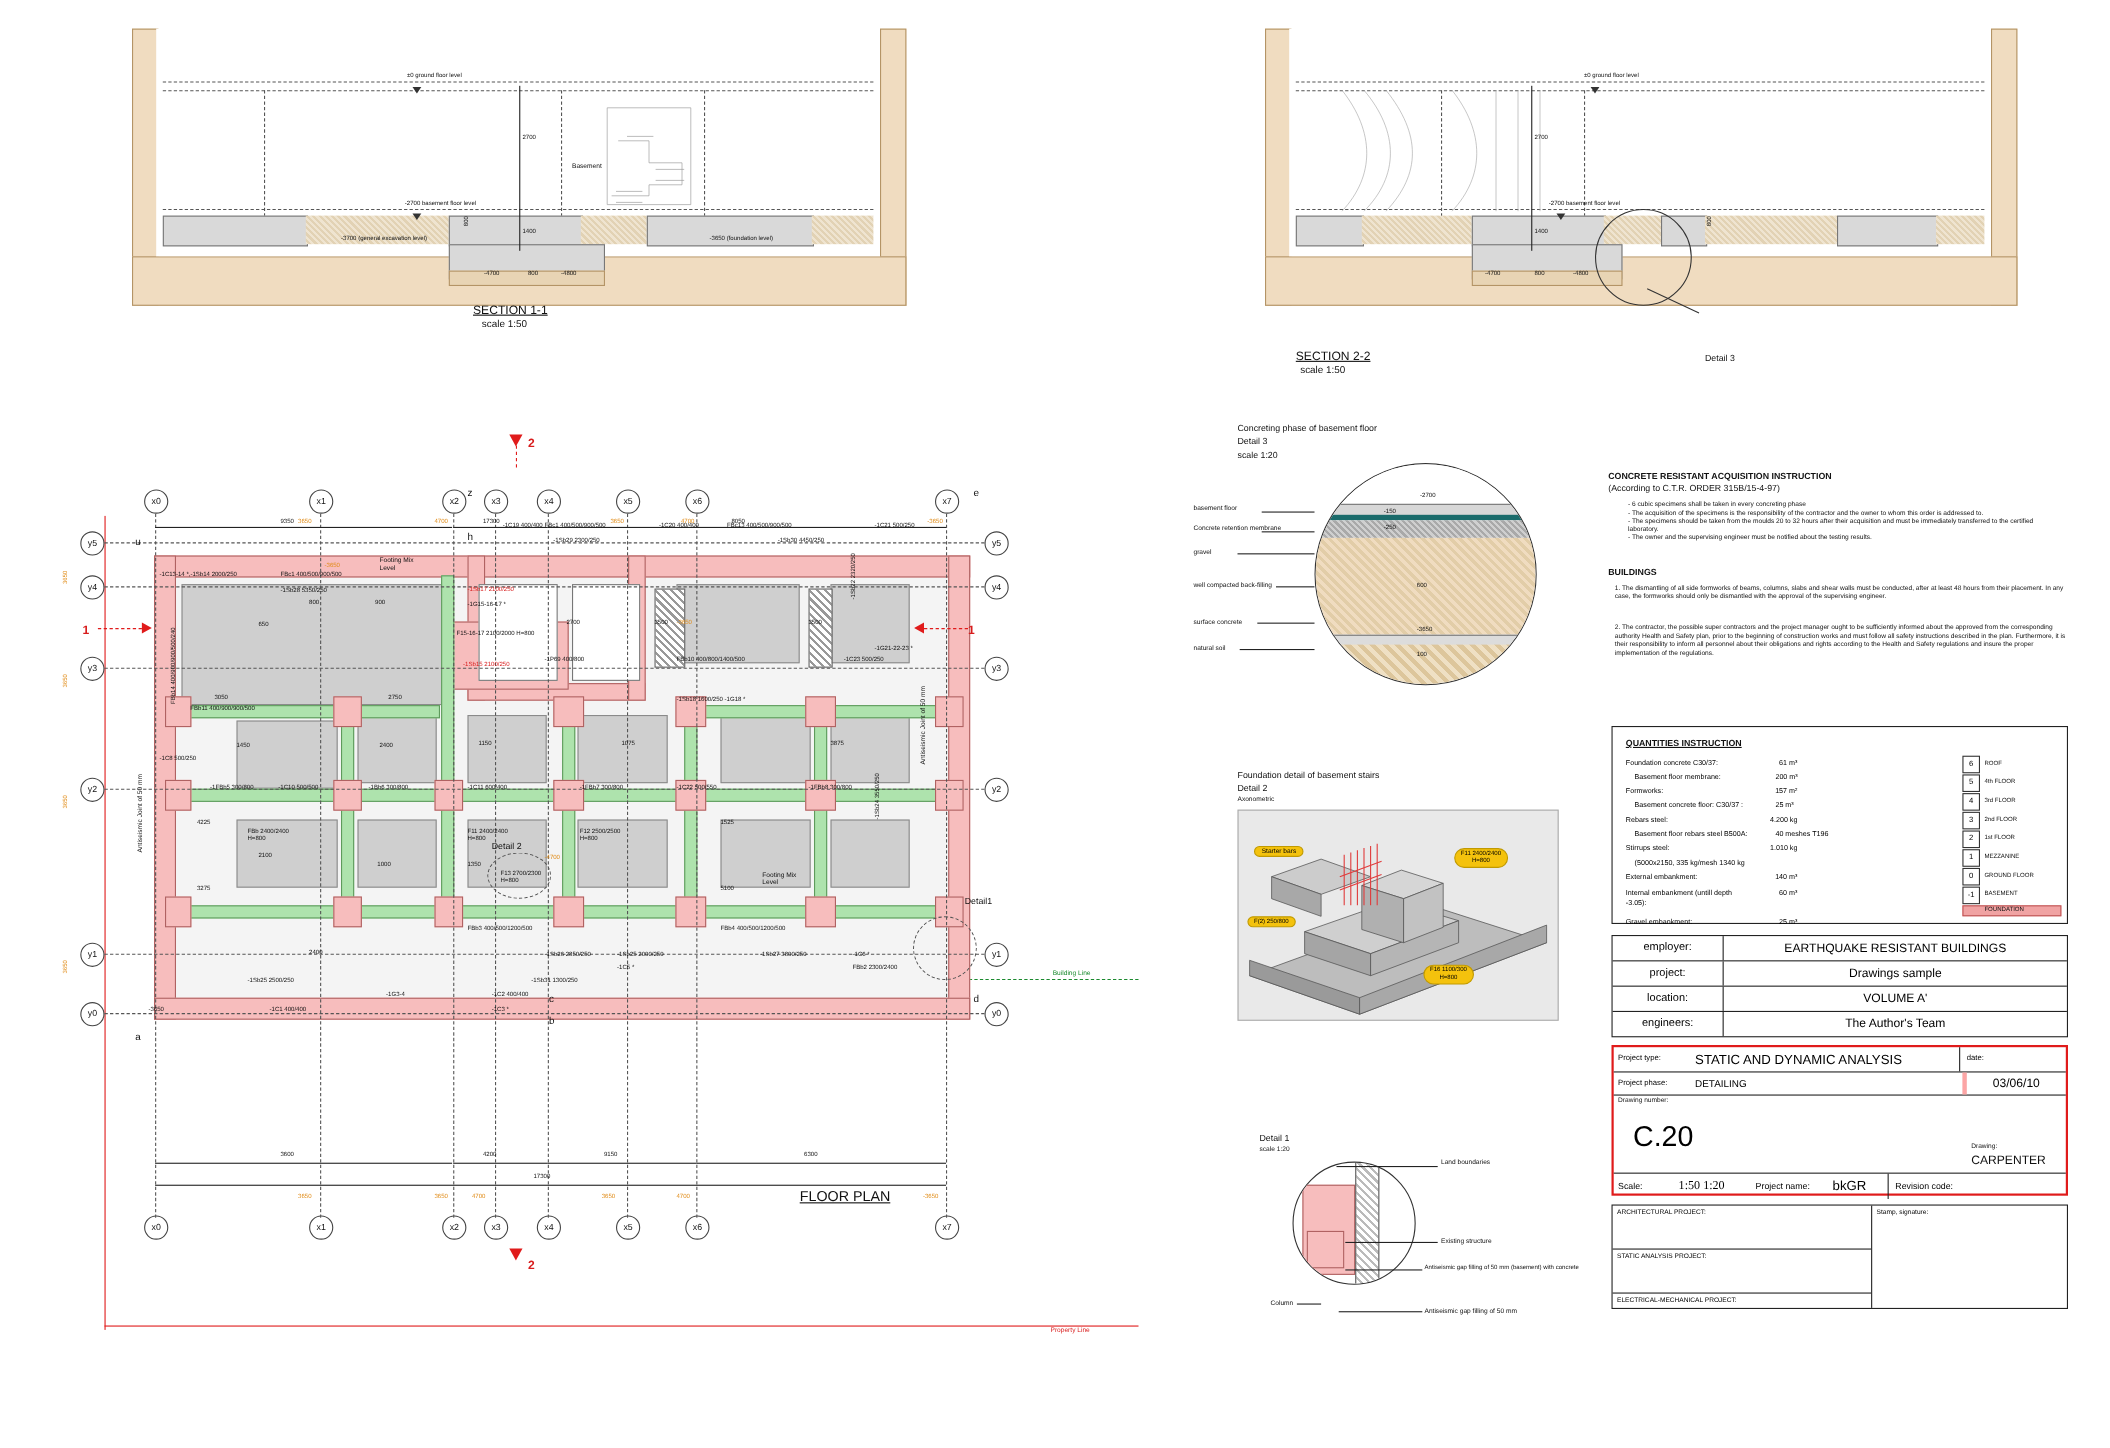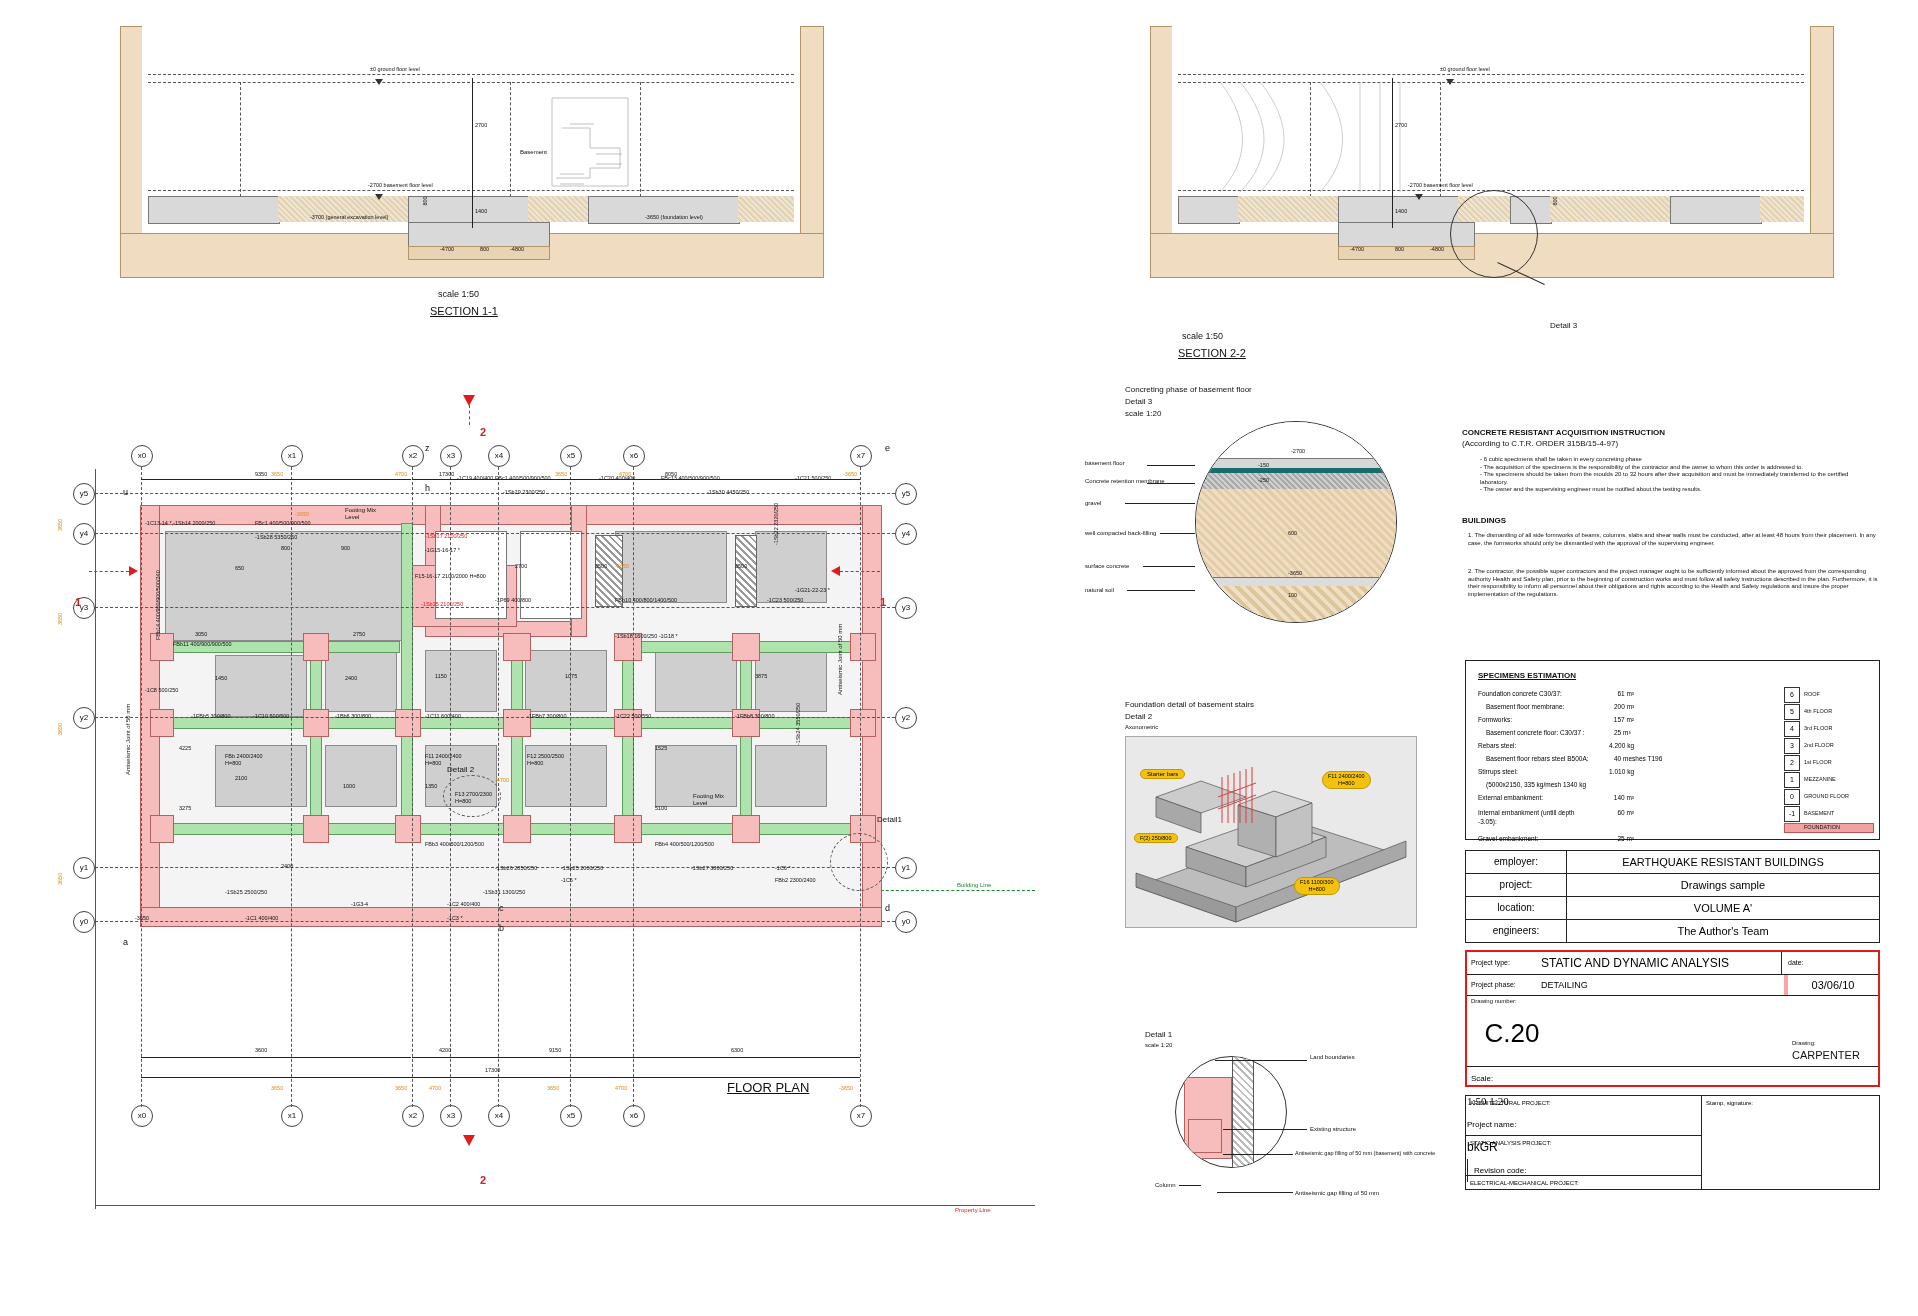--- a/index.html
+++ b/index.html
@@ -5,21 +5,21 @@
   html,body{margin:0;padding:0;background:#fff;}
   body{width:1918px;height:1316px;position:relative;font-family:"Liberation Sans",sans-serif;color:#000;overflow:hidden;}
   .sheet{position:absolute;left:0;top:0;width:1918px;height:1316px;background:#ffffff;}
 
   
   .abs{position:absolute;}
   .txt5{position:absolute;font-size:5.5px;line-height:6px;white-space:nowrap;color:#111;}
   .txt6{position:absolute;font-size:6px;line-height:7px;white-space:nowrap;color:#111;}
   .txt8{position:absolute;font-size:8px;line-height:9px;white-space:nowrap;color:#111;}
   .txt9{position:absolute;font-size:9px;line-height:10px;white-space:nowrap;color:#111;}
-  .txt11{position:absolute;font-size:11px;line-height:12px;white-space:nowrap;color:#111;margin-top:29px;}
+  .txt11{position:absolute;font-size:11px;line-height:12px;white-space:nowrap;color:#111;}
   .txt13{position:absolute;font-size:13px;line-height:14px;white-space:nowrap;color:#111;}
   .ul{text-decoration:underline;}
   .bold{font-weight:bold;}
   .hline{position:absolute;height:0;border-top:1px solid #222;}
   .vline{position:absolute;width:0;border-left:1px solid #222;}
   .dash{border-top:1px dashed #555;}
   .dashv{border-left:1px dashed #555;}
   .red{color:#d81c1c;}
   .orange{color:#e08a14;}
   .green{color:#1a8a2e;}
@@ -246,21 +246,21 @@
     <div class="txt6" style="left:150px;top:160px;">Antiseismic gap filling of 50 mm</div>
     <div class="txt6" style="left:10px;top:152px;">Column</div>
     <div class="abs hline" style="left:70px;top:30px;width:92px;"></div>
     <div class="abs hline" style="left:78px;top:99px;width:84px;"></div>
     <div class="abs hline" style="left:78px;top:124px;width:70px;"></div>
     <div class="abs hline" style="left:72px;top:162px;width:76px;"></div>
     <div class="abs hline" style="left:34px;top:155px;width:22px;"></div>
   </div>
 
   <div class="abs" style="left:1465px;top:660px;width:415px;height:180px;border:1px solid #222;box-sizing:border-box;">
-    <div class="txt8 ul bold" style="left:12px;top:10px;">SPECIMENS ESTIMATION</div>
+    <div class="txt8 ul bold" style="left:12px;top:10px;">QUANTITIES INSTRUCTION</div>
     <div class="abs" style="left:12px;top:26px;width:290px;font-size:6.5px;line-height:13px;">
       <div><span style="display:inline-block;width:112px;">Foundation concrete C30/37:</span><span style="display:inline-block;width:44px;text-align:right;">61 m³</span><span style="display:inline-block;padding-left:8px;width:128px;">Basement floor membrane:</span><span>200 m³</span></div>
       <div><span style="display:inline-block;width:112px;">Formworks:</span><span style="display:inline-block;width:44px;text-align:right;">157 m²</span><span style="display:inline-block;padding-left:8px;width:128px;">Basement concrete floor: C30/37 :</span><span>25 m³</span></div>
       <div><span style="display:inline-block;width:112px;">Rebars steel:</span><span style="display:inline-block;width:44px;text-align:right;">4.200 kg</span><span style="display:inline-block;padding-left:8px;width:128px;">Basement floor rebars steel B500A:</span><span>40 meshes T196</span></div>
       <div><span style="display:inline-block;width:112px;">Stirrups steel:</span><span style="display:inline-block;width:44px;text-align:right;">1.010 kg</span><span style="display:inline-block;padding-left:8px;width:150px;">(5000x2150, 335 kg/mesh 1340 kg</span></div>
       <div><span style="display:inline-block;width:112px;">External embankment:</span><span style="display:inline-block;width:44px;text-align:right;">140 m³</span></div>
       <div style="line-height:9px;margin-top:4px;"><span style="display:inline-block;width:112px;white-space:normal;vertical-align:top;">Internal embankment (untill depth -3.05):</span><span style="display:inline-block;width:44px;text-align:right;vertical-align:top;">60 m³</span></div>
       <div style="margin-top:6px;"><span style="display:inline-block;width:112px;">Gravel embankment:</span><span style="display:inline-block;width:44px;text-align:right;">25 m³</span></div>
     </div>
 
@@ -317,21 +317,21 @@
         <div style="width:70px;font-size:7px;padding-left:4px;line-height:20px;">Project phase:</div>
         <div style="flex:1;font-size:9px;line-height:20px;border-right:4px solid #fca5a5;">DETAILING</div>
         <div style="width:90px;font-size:11px;text-align:center;line-height:20px;">03/06/10</div>
       </div>
       <div style="display:flex;height:70px;border-bottom:1px solid #222;">
         <div style="width:90px;position:relative;">
           <div class="txt6" style="left:4px;top:2px;">Drawing number:</div>
           <div class="abs" style="left:0;top:22px;width:90px;text-align:center;font-size:26px;">C.20</div>
         </div>
       </div>
-      <div style="display:flex;height:23px;flex-direction:column;">
+      <div style="display:flex;height:23px;">
         <div style="width:55px;font-size:8px;padding-left:4px;line-height:23px;">Scale:</div>
         <div style="width:70px;font-size:11px;line-height:23px;font-family:Liberation Serif, serif;">1:50   1:20</div>
         <div style="width:70px;font-size:8px;line-height:23px;">Project name:</div>
         <div style="width:50px;font-size:12px;line-height:23px;">bkGR</div>
         <div style="flex:1;font-size:8px;line-height:23px;border-left:1px solid #222;padding-left:6px;">Revision code:</div>
       </div>
 
       <div class="abs" style="left:325px;top:88px;width:90px;">
         <div class="txt6" style="position:static;">Drawing:</div>
         <div class="txt11" style="position:static;margin-top:2px;">CARPENTER</div>

